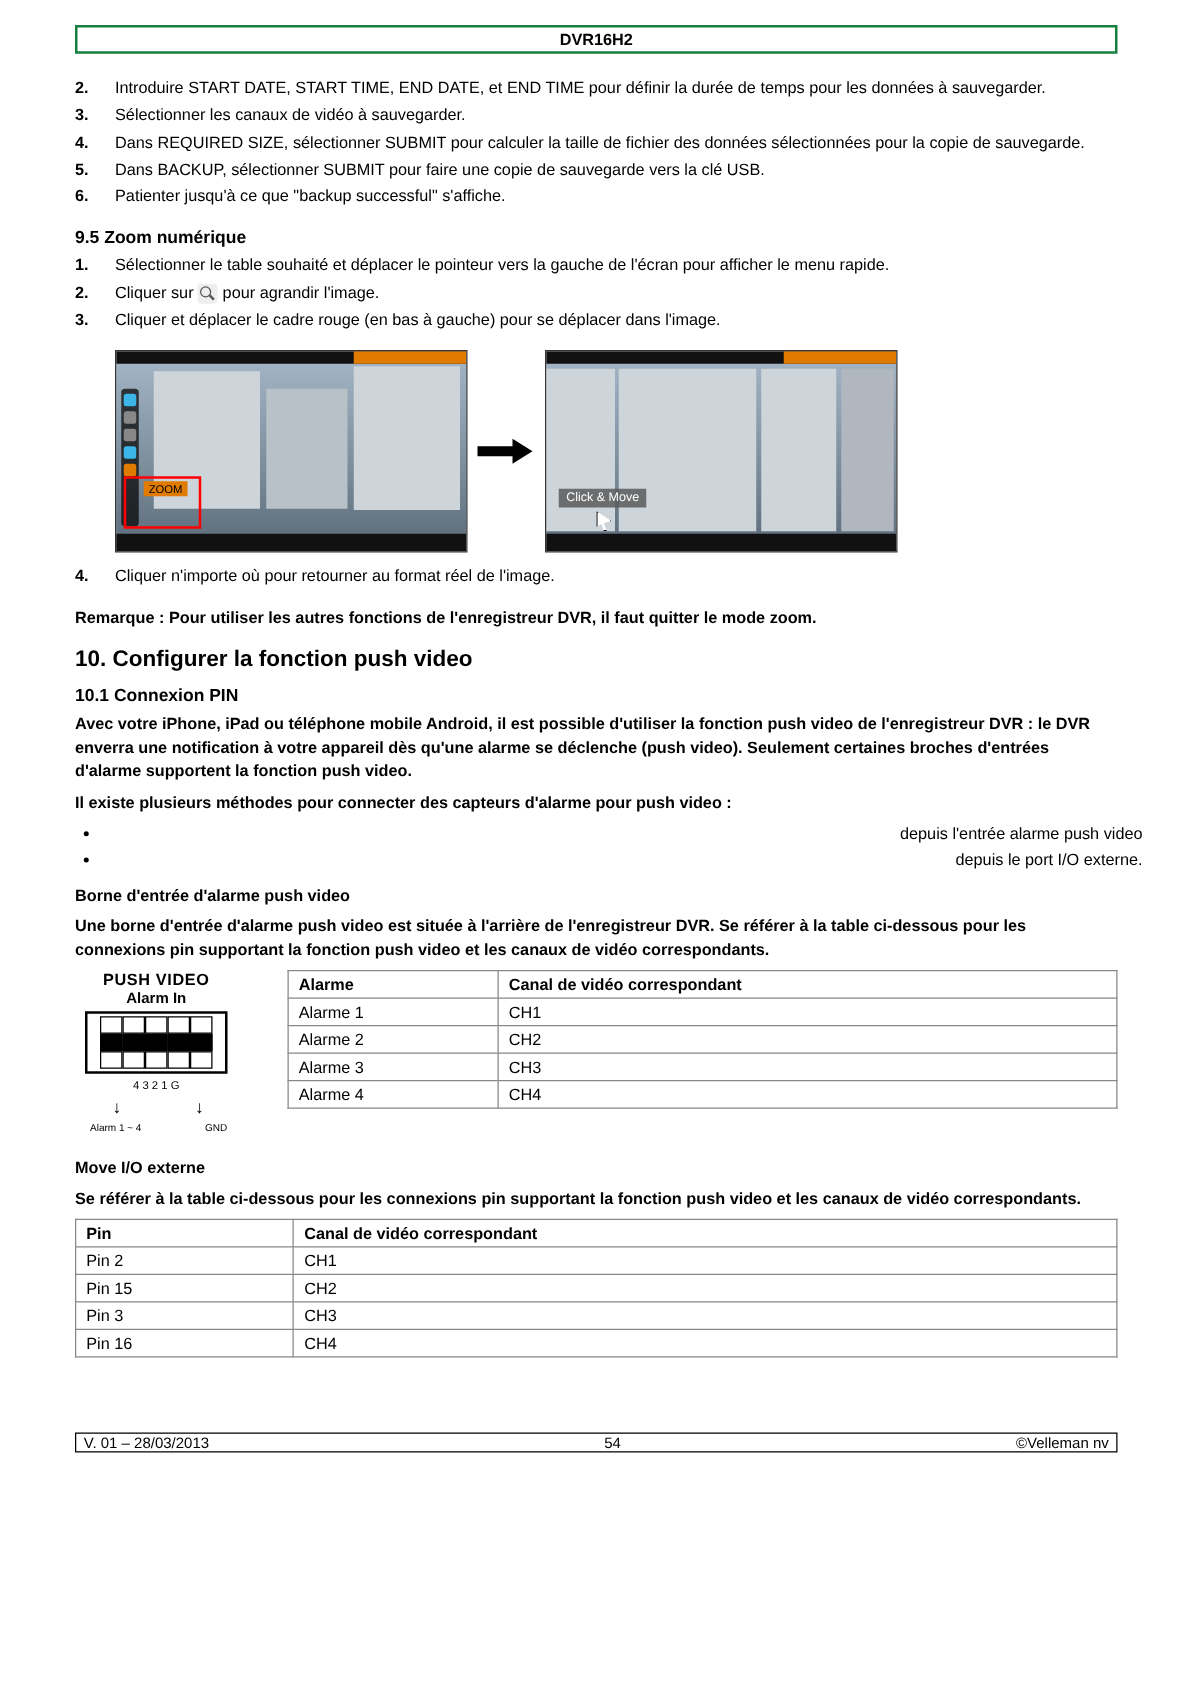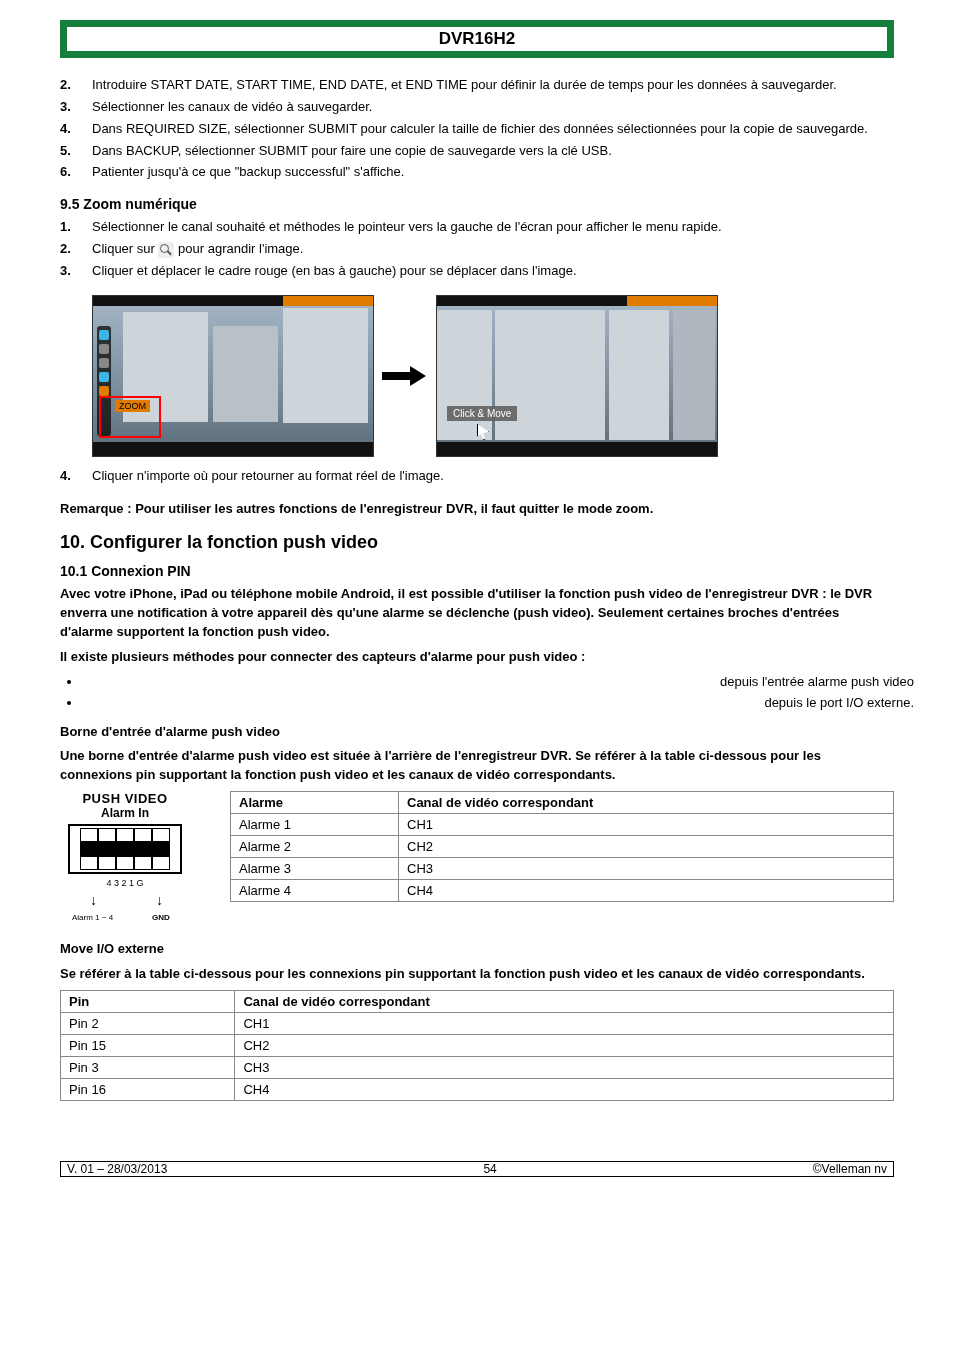--- a/index.html
+++ b/index.html
@@ -5,26 +5,26 @@
   body {
     font-family: Verdana, Arial, sans-serif;
     font-size: 13px;
     color: #000;
     margin: 0;
     padding: 20px 40px;
     background: #fff;
     width: 874px;
   }
   .header-bar {
-    border: 7px solid #15803d;
+    border: 2px solid #15803d;
     text-align: center;
     font-weight: bold;
     padding: 2px 0;
     margin: 0 20px 18px 20px;
-    font-size: 17px;
+    font-size: 13px;
   }
   ol.numlist {
     list-style: none;
     padding-left: 0;
     margin: 0 0 14px 20px;
   }
   ol.numlist li {
     display: flex;
     margin-bottom: 3px;
     line-height: 1.45;
@@ -313,21 +313,21 @@
       <span class="num">6.</span>
       <span>Patienter jusqu'à ce que "backup successful" s'affiche.</span>
     </li>
 </ol>
 
 <h3 class="section">9.5   Zoom numérique</h3>
 
 <ol class="numlist">
   <li>
       <span class="num">1.</span>
-      <span>Sélectionner le canal souhaité et méthodes le pointeur vers la gauche de l'écran pour afficher le menu rapide.</span>
+      <span>Sélectionner le table souhaité et déplacer le pointeur vers la gauche de l'écran pour afficher le menu rapide.</span>
     </li>
   <li>
       <span class="num">2.</span>
       <span><span>Cliquer sur </span><span class="zoom-icon"></span><span> pour agrandir l'image.</span></span>
     </li>
   <li>
       <span class="num">3.</span>
       <span>Cliquer et déplacer le cadre rouge (en bas à gauche) pour se déplacer dans l'image.</span>
     </li>
 </ol>
@@ -413,21 +413,21 @@
           <div class="cell"></div>
           <div class="cell"></div>
           <div class="cell"></div>
         </div>
     </div>
     <div class="pinlabels">4  3  2  1  G</div>
     <div class="bracket">
       <span class="arr" style="left:30px;">↓</span>
       <span class="arr" style="left:96px;">↓</span>
       <span class="lbl" style="left:12px;">Alarm 1 ~ 4</span>
-      <span class="lbl" style="left:92px;font-weight:bold;">GND</span>
+      <span class="lbl" style="left:104px;">GND</span>
     </div>
   </div>
   <table class="data inrow">
     <tbody>
         <tr>
           <th>Alarme</th>
           <th>Canal de vidéo correspondant</th>
         </tr>
     <tr>
           <td>Alarme 1</td>

